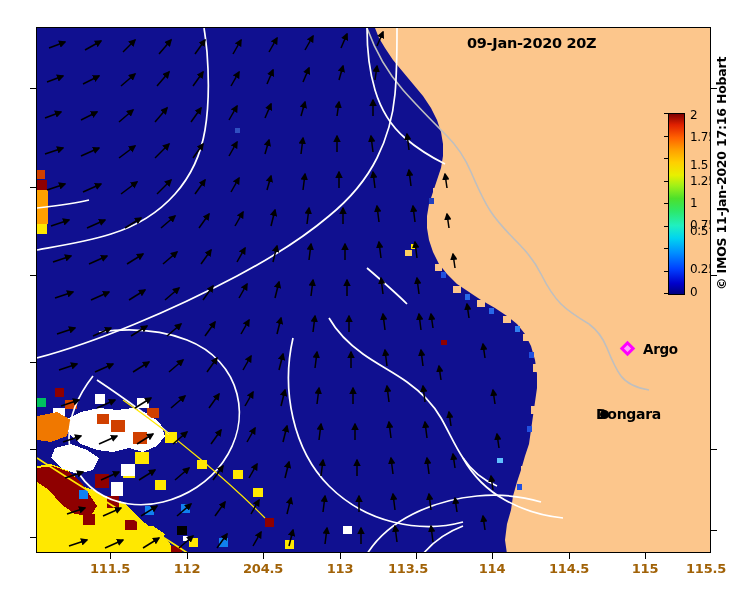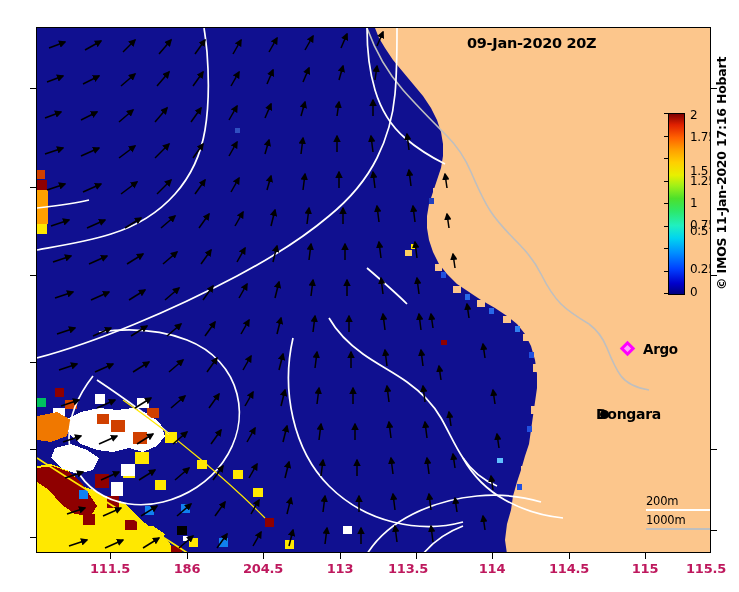--- a/index.html
+++ b/index.html
@@ -14,21 +14,21 @@
     position:absolute;left:36px;top:27px;width:675px;height:526px;
     overflow:hidden;background:#fde047;border:1px solid #000;box-sizing:border-box;
   }
   #plotsvg{position:absolute;left:0;top:0;width:675px;height:526px;display:block;}
 
   
   .tick{position:absolute;background:#000;}
   .xtick{width:1px;height:6px;top:553px;}
   .ytick{height:1px;width:6px;left:30px;}
   .xlab{
-    position:absolute;top:561px;font-size:13px;font-weight:bold;color:#be185d;
+    position:absolute;top:561px;font-size:13px;font-weight:bold;color:#a16207;
     text-align:center;width:60px;letter-spacing:-.2px;
   }
 
   
   .ovl{position:absolute;color:#000;font-weight:bold;white-space:nowrap;}
   #title-date{left:430px;top:7px;font-size:14.5px;letter-spacing:-.3px;}
   #vecblock{left:448px;top:59px;font-size:12.5px;font-weight:normal;line-height:18px;letter-spacing:-.2px;}
   #vecblock div{white-space:nowrap;}
   #argo-label{left:606px;top:313px;font-size:13.5px;letter-spacing:-.3px;}
   #dongara-label{left:559px;top:378px;font-size:14px;letter-spacing:-.3px;text-align:right;}
@@ -452,62 +452,56 @@
 
     <div class="ovl" id="title-date">09-Jan-2020 20Z</div>
 
 
     <div id="argo-marker"></div>
     <div class="ovl" id="argo-label">Argo</div>
 
     <div id="dongara-dot"></div>
     <div class="ovl" id="dongara-label">Dongara</div>
 
-    <div id="scalebar">
-      <div class="slab">200m</div>
-      <div class="sline"></div>
-      <div class="slab">1000m</div>
-      <div class="sline2"></div>
-    </div>
 
     <div id="cbwrap">
       <div id="cbar"></div>
       <div class="cbtick" style="top:0px"></div>
       <div class="cbtick" style="top:22.5px"></div>
       <div class="cbtick" style="top:45px"></div>
       <div class="cbtick" style="top:67.5px"></div>
       <div class="cbtick" style="top:90px"></div>
       <div class="cbtick" style="top:112.5px"></div>
       <div class="cbtick" style="top:135px"></div>
       <div class="cbtick" style="top:157.5px"></div>
       <div class="cbtick" style="top:180px"></div>
       <div class="cblab" style="top:2px">2</div>
       <div class="cblab" style="top:24px">1.75</div>
-      <div class="cblab" style="top:58px">1.5</div>
+      <div class="cblab" style="top:52px">1.5</div>
       <div class="cblab" style="top:68px">1.25</div>
       <div class="cblab" style="top:90px">1</div>
       <div class="cblab" style="top:112px">0.75</div>
       <div class="cblab" style="top:118px">0.5</div>
       <div class="cblab" style="top:156px">0.25</div>
       <div class="cblab" style="top:179px">0</div>
     </div>
     <div id="cbtitle">Age (days) of filled SST (wrt latest)</div>
   </div>
 
   <div>
     <div class="tick xtick" style="left:110px"></div>
     <div class="tick xtick" style="left:187px"></div>
     <div class="tick xtick" style="left:263px"></div>
     <div class="tick xtick" style="left:340px"></div>
     <div class="tick xtick" style="left:416px"></div>
     <div class="tick xtick" style="left:492px"></div>
     <div class="tick xtick" style="left:569px"></div>
     <div class="tick xtick" style="left:645px"></div>
     <div class="xlab" style="left:80px">111.5</div>
-    <div class="xlab" style="left:157px">186</div>
+    <div class="xlab" style="left:157px">112</div>
     <div class="xlab" style="left:233px">204.5</div>
     <div class="xlab" style="left:310px">113</div>
     <div class="xlab" style="left:378px">113.5</div>
     <div class="xlab" style="left:462px">114</div>
     <div class="xlab" style="left:539px">114.5</div>
     <div class="xlab" style="left:615px">115</div>
     <div class="xlab" style="left:676px">115.5</div>
   </div>
 
   <div>

